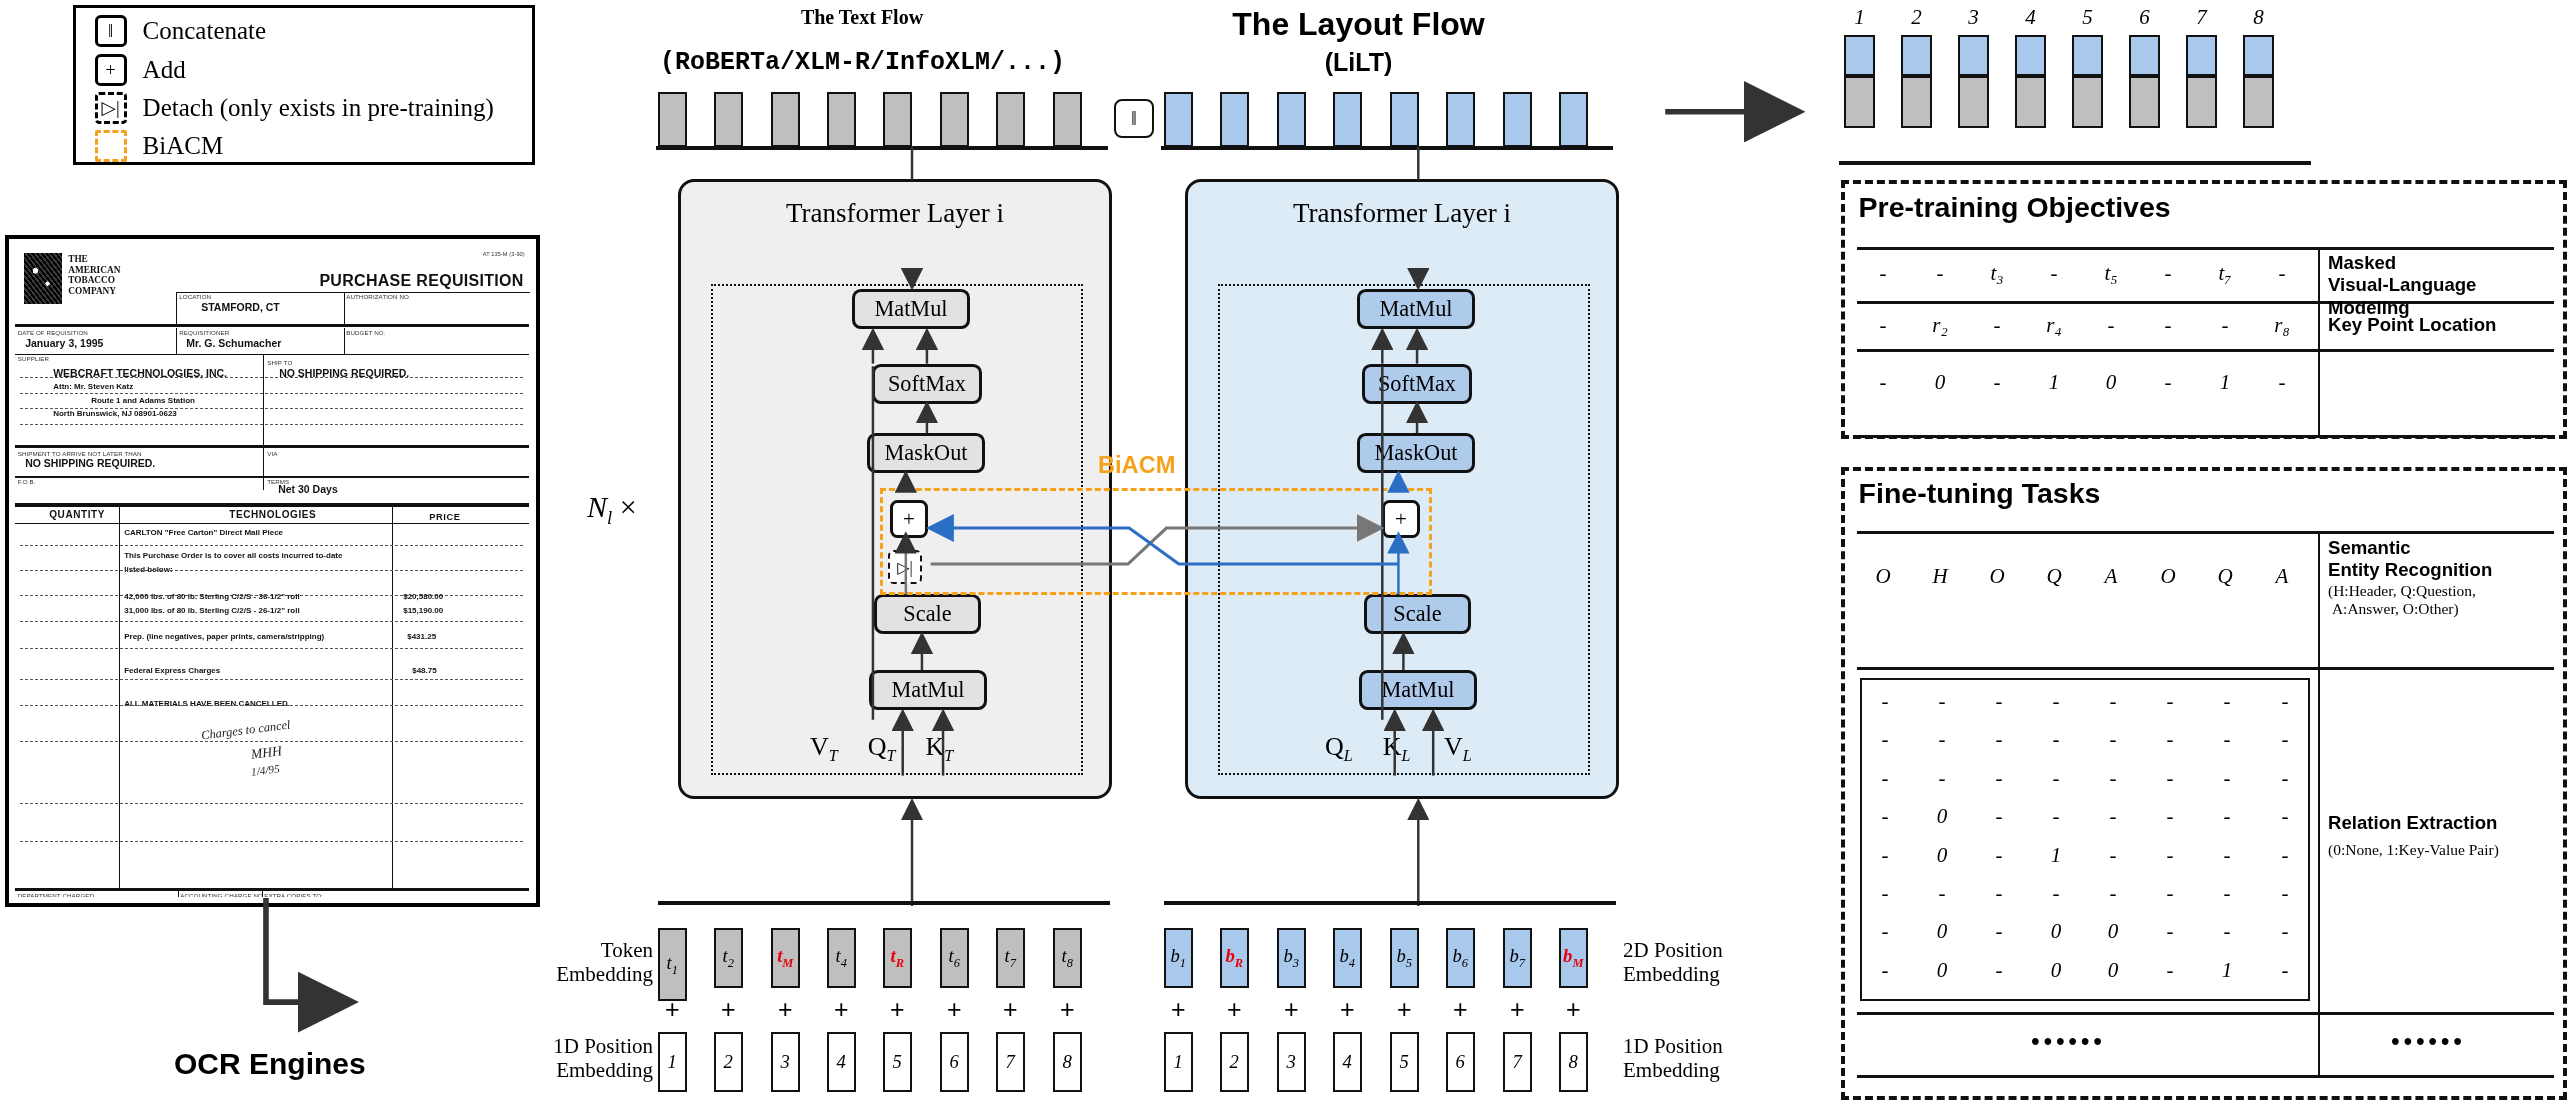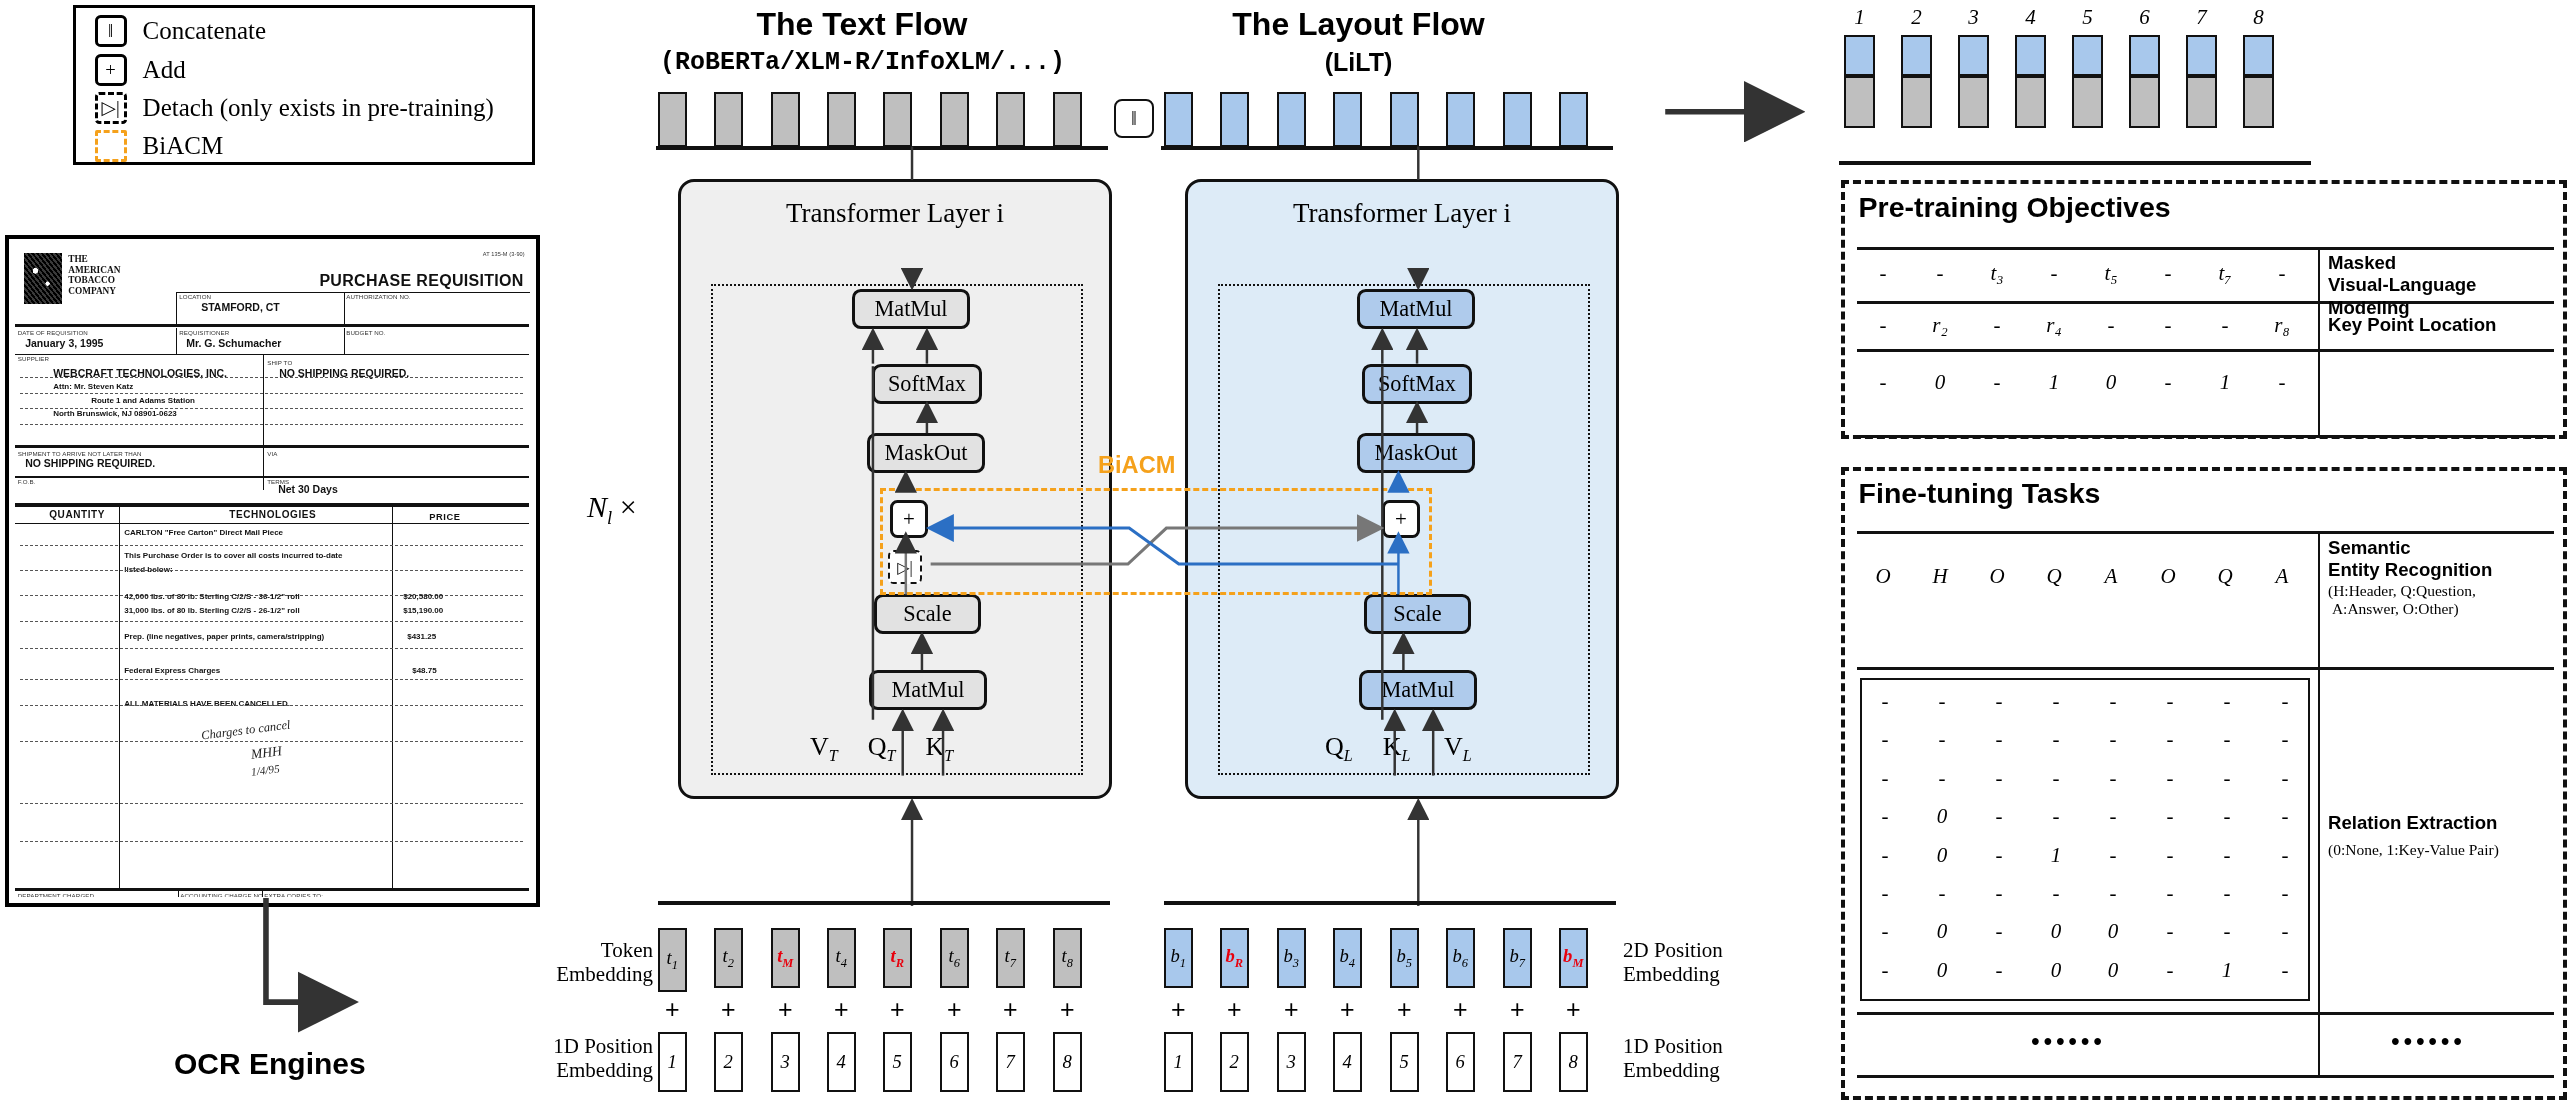--- a/index.html
+++ b/index.html
@@ -206,21 +206,21 @@
 <svg class="abs" id="ocrpath" width="658" height="186" viewBox="0 0 1060 300">
   <defs>
     <marker id="ah" markerWidth="11" markerHeight="11" refX="9" refY="5.5" orient="auto">
       <path d="M0,0 L11,5.5 L0,11 z" fill="#333"></path>
     </marker>
   </defs>
   <path d="M388,8 L388,176 L520,176" stroke="#333" stroke-width="9" fill="none" marker-end="url(#ah)"></path>
 </svg>
 <div class="abs" style="left:174px;top:1047px;font-family:'Liberation Sans',sans-serif;font-weight:bold;font-size:30px;">OCR Engines</div>
 
-<div class="abs flowtitle" style="left:676px;top:6.2px;width:372px;font-size:32px;">The Text Flow</div>
+<div class="abs flowtitle" style="left:676px;top:6.2px;width:372px;font-size:20px;font-family:Liberation Serif, serif;">The Text Flow</div>
 <div class="abs flowtitle" style="left:658px;top:48px;width:409px;font-size:25px;font-family:Liberation Mono, monospace;">(RoBERTa/XLM-R/InfoXLM/...)</div>
 
 <div class="abs" id="text-toks">
     <div class="tokbox" style="left: 658px; top: 92px; width: 28.5px; height: 55px; background: rgb(191, 191, 191);"></div>
     <div class="tokbox" style="left: 714px; top: 92px; width: 28.5px; height: 55px; background: rgb(191, 191, 191);"></div>
     <div class="tokbox" style="left: 771px; top: 92px; width: 28.5px; height: 55px; background: rgb(191, 191, 191);"></div>
     <div class="tokbox" style="left: 827px; top: 92px; width: 28.5px; height: 55px; background: rgb(191, 191, 191);"></div>
     <div class="tokbox" style="left: 883px; top: 92px; width: 28.5px; height: 55px; background: rgb(191, 191, 191);"></div>
     <div class="tokbox" style="left: 940px; top: 92px; width: 28.5px; height: 55px; background: rgb(191, 191, 191);"></div>
     <div class="tokbox" style="left: 996px; top: 92px; width: 28.5px; height: 55px; background: rgb(191, 191, 191);"></div>
@@ -331,21 +331,21 @@
   <line x1="2310" y1="1250" x2="2310" y2="1148" stroke="#333" stroke-width="4" marker-end="url(#tip)"></line>
   <line x1="2286" y1="1460" x2="2286" y2="1292" stroke="#333" stroke-width="4" marker-end="url(#tip)"></line>
 
   <path d="M1500,909 L1818,909 L1880,851 L2224,851" stroke="#777" stroke-width="5" fill="none" marker-end="url(#tipg)"></path>
   <path d="M2254,909 L1900,909 L1820,851 L1500,851" stroke="#2B6FC4" stroke-width="5" fill="none" marker-end="url(#tipb)"></path>
 
   <path d="M2684,180 L2892,180" stroke="#333" stroke-width="9" fill="none" marker-end="url(#ah)"></path>
 </svg>
 
 <div class="abs" id="emb-left">
-    <div class="emb grey" style="left: 658px; top: 928px; width: 28.5px; height: 64px; font-style: italic;">
+    <div class="emb grey" style="left: 658px; top: 928px; width: 28.5px; height: 73px; font-style: italic;">
       <span>t<sub style="font-size:12.4px;">1</sub></span>
     </div>
     <div class="plussym" style="left: 658px; top: 995px; width: 28.5px;">+</div>
     <div class="emb white" style="left: 658px; top: 1032px; width: 28.5px; height: 60px;">1</div>
     <div class="emb grey" style="left: 714px; top: 928px; width: 28.5px; height: 60px;">
       <span>t<sub style="font-size:12.4px;">2</sub></span>
     </div>
     <div class="plussym" style="left: 714px; top: 995px; width: 28.5px;">+</div>
     <div class="emb white" style="left: 714px; top: 1032px; width: 28.5px; height: 60px;">2</div>
     <div class="emb grey" style="left: 771px; top: 928px; width: 28.5px; height: 60px;">

